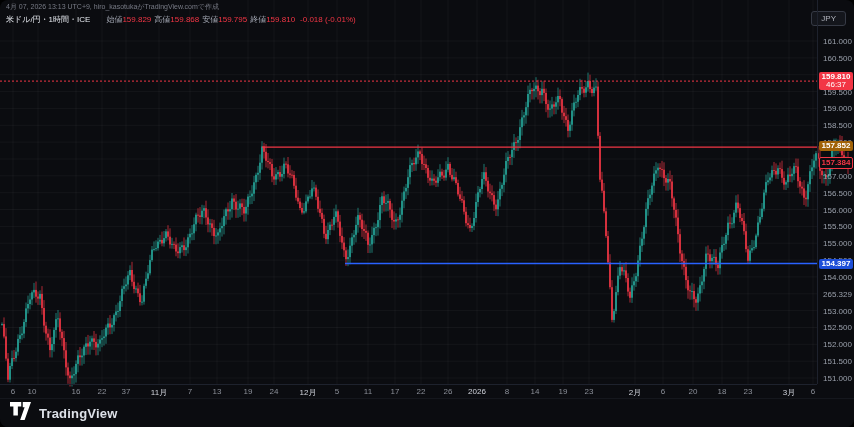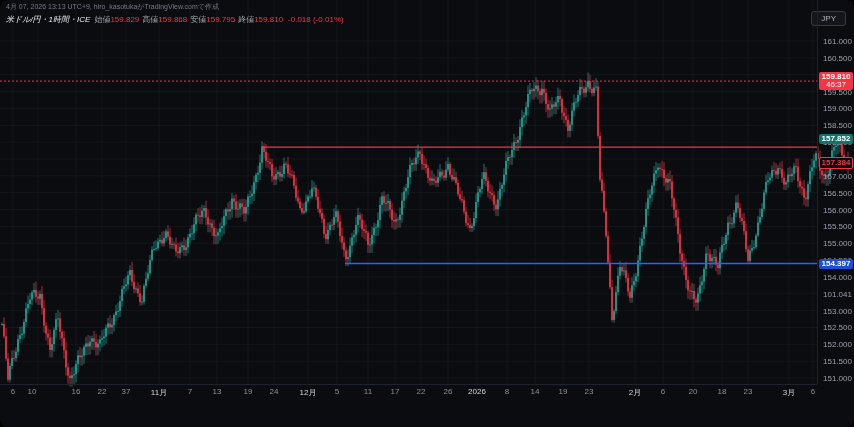--- a/index.html
+++ b/index.html
@@ -6,21 +6,21 @@
   html,body { background:#000; font-family:"Liberation Sans", sans-serif; }
   .snapshot { position:relative; width:854px; height:427px; background:#000; }
   .chart-panel { position:absolute; inset:0; background:#0b0c10; border-radius:8px; overflow:hidden; }
   #plot { position:absolute; left:0; top:0; }
   .watermark {
     position:absolute; left:292px; top:168px; font-size:48px; font-weight:700;
     letter-spacing:2px; color:rgba(160,170,185,0.12); white-space:nowrap; pointer-events:none;
   }
   .attribution { position:absolute; left:6px; top:2px; font-size:7px; color:#787b86; white-space:nowrap; }
   .legend { position:absolute; left:6px; top:14px; font-size:8px; color:#d6d9e0; white-space:nowrap; }
-  .legend .sym { color:#e6e9ef; margin-right:4px;font-style:italic; }
+  .legend .sym { color:#e6e9ef; margin-right:16px; }
   .legend .lf { margin-right:3px; }
   .legend .lf .lbl { color:#a8acb8; }
   .legend .lf .val { color:#f23645; }
   .legend .chg { color:#f23645; margin-left:2px; }
   .currency-btn {
     position:absolute; top:11px; right:8px; height:15px; padding:0 9px;
     background:#14161c; border:1px solid #363a45; border-radius:3px;
     color:#b2b5be; font-size:8px; font-family:"Liberation Sans", sans-serif; line-height:13px; cursor:pointer;
   }
   .price-scale { position:absolute; top:0; bottom:43px; left:817px; right:0; border-left:1px solid #1e222d; }
@@ -968,28 +968,28 @@
         <div class="price-tick" style="top: 125.25px;">158.500</div>
         <div class="price-tick" style="top: 142.1px;">158.000</div>
         <div class="price-tick" style="top: 158.95px;">157.500</div>
         <div class="price-tick" style="top: 175.8px;">157.000</div>
         <div class="price-tick" style="top: 192.65px;">156.500</div>
         <div class="price-tick" style="top: 209.5px;">156.000</div>
         <div class="price-tick" style="top: 226.35px;">155.500</div>
         <div class="price-tick" style="top: 243.2px;">155.000</div>
         <div class="price-tick" style="top: 260.05px;">154.500</div>
         <div class="price-tick" style="top: 276.9px;">154.000</div>
-        <div class="price-tick" style="top: 293.75px;">101.041</div>
+        <div class="price-tick" style="top: 293.75px;">265.329</div>
         <div class="price-tick" style="top: 310.6px;">153.000</div>
         <div class="price-tick" style="top: 327.45px;">152.500</div>
         <div class="price-tick" style="top: 344.3px;">152.000</div>
         <div class="price-tick" style="top: 361.15px;">151.500</div>
         <div class="price-tick" style="top: 378px;">151.000</div>
         <div class="price-badge" style="top: 81.103px; background: rgb(242, 54, 69); color: rgb(255, 255, 255);">159.810<div class="sub">46:37</div></div>
-        <div class="price-badge" style="top: 139px; background: #0f766e; color: rgb(255, 255, 255); text-align: center;">157.852</div>
+        <div class="price-badge" style="top: 146px; background: #a16207; color: rgb(255, 255, 255); text-align: center;">157.852</div>
         <div class="price-badge" style="top: 162.859px; background: rgb(11, 12, 16); border: 1px solid rgb(242, 54, 69); color: rgb(242, 54, 69);">157.384</div>
         <div class="price-badge" style="top: 263.521px; background: #1d4ed8; color: rgb(255, 255, 255);">154.397</div>
       </div>
 
     <div class="time-scale" id="time-scale">
         <div class="time-tick" style="left: 13px;">6</div>
         <div class="time-tick" style="left: 32px;">10</div>
         <div class="time-tick" style="left: 76px;">16</div>
         <div class="time-tick" style="left: 102px;">22</div>
         <div class="time-tick" style="left: 126px;">37</div>
@@ -1011,15 +1011,24 @@
         <div class="time-tick" style="left: 589px;">23</div>
         <div class="time-tick major" style="left: 635px;">2月</div>
         <div class="time-tick" style="left: 663px;">6</div>
         <div class="time-tick" style="left: 693px;">20</div>
         <div class="time-tick" style="left: 722px;">18</div>
         <div class="time-tick" style="left: 748px;">23</div>
         <div class="time-tick major" style="left: 789px;">3月</div>
         <div class="time-tick" style="left: 813px;">6</div>
       </div>
 
+    <div class="footer">
+      <span class="logo-icon">
+        <svg width="21" height="18" viewBox="0 0 28 24">
+          <path fill="#ffffff" d="M0 0h15v6h-4.5v12H4.5V6H0z"></path>
+          <path fill="#ffffff" d="M17 0h11l-8.5 24h-6l6-17H17z"></path>
+        </svg>
+      </span>
+      <span class="brand-text">TradingView</span>
+    </div>
 
   </div>
 </div>
 
 </body></html>

